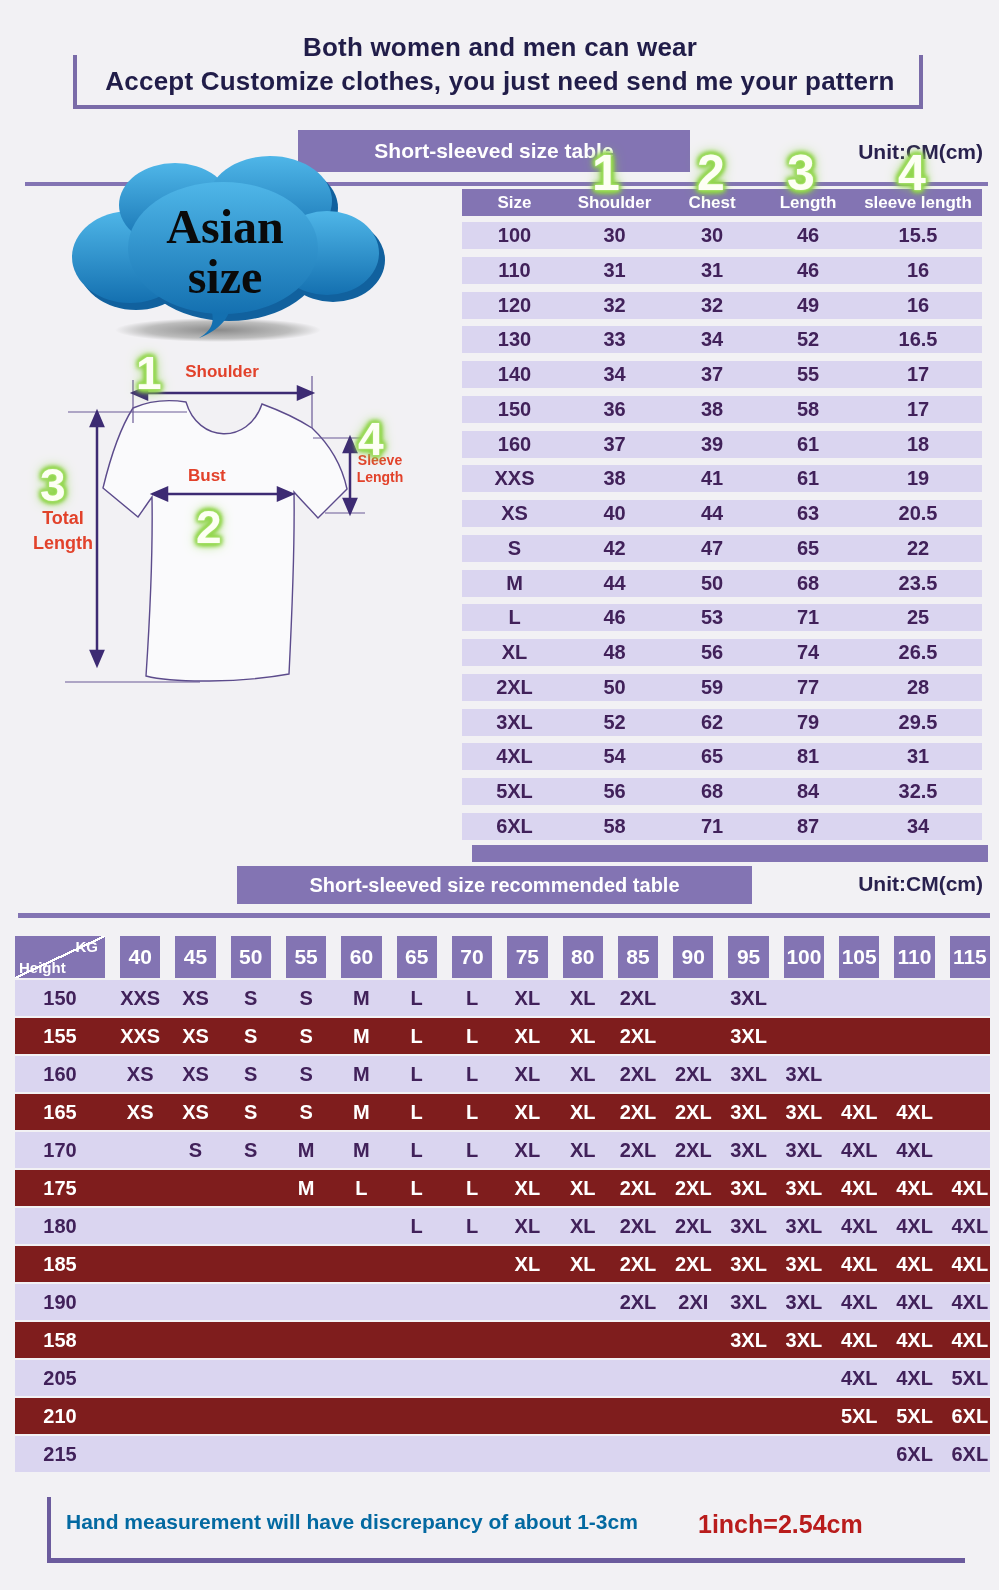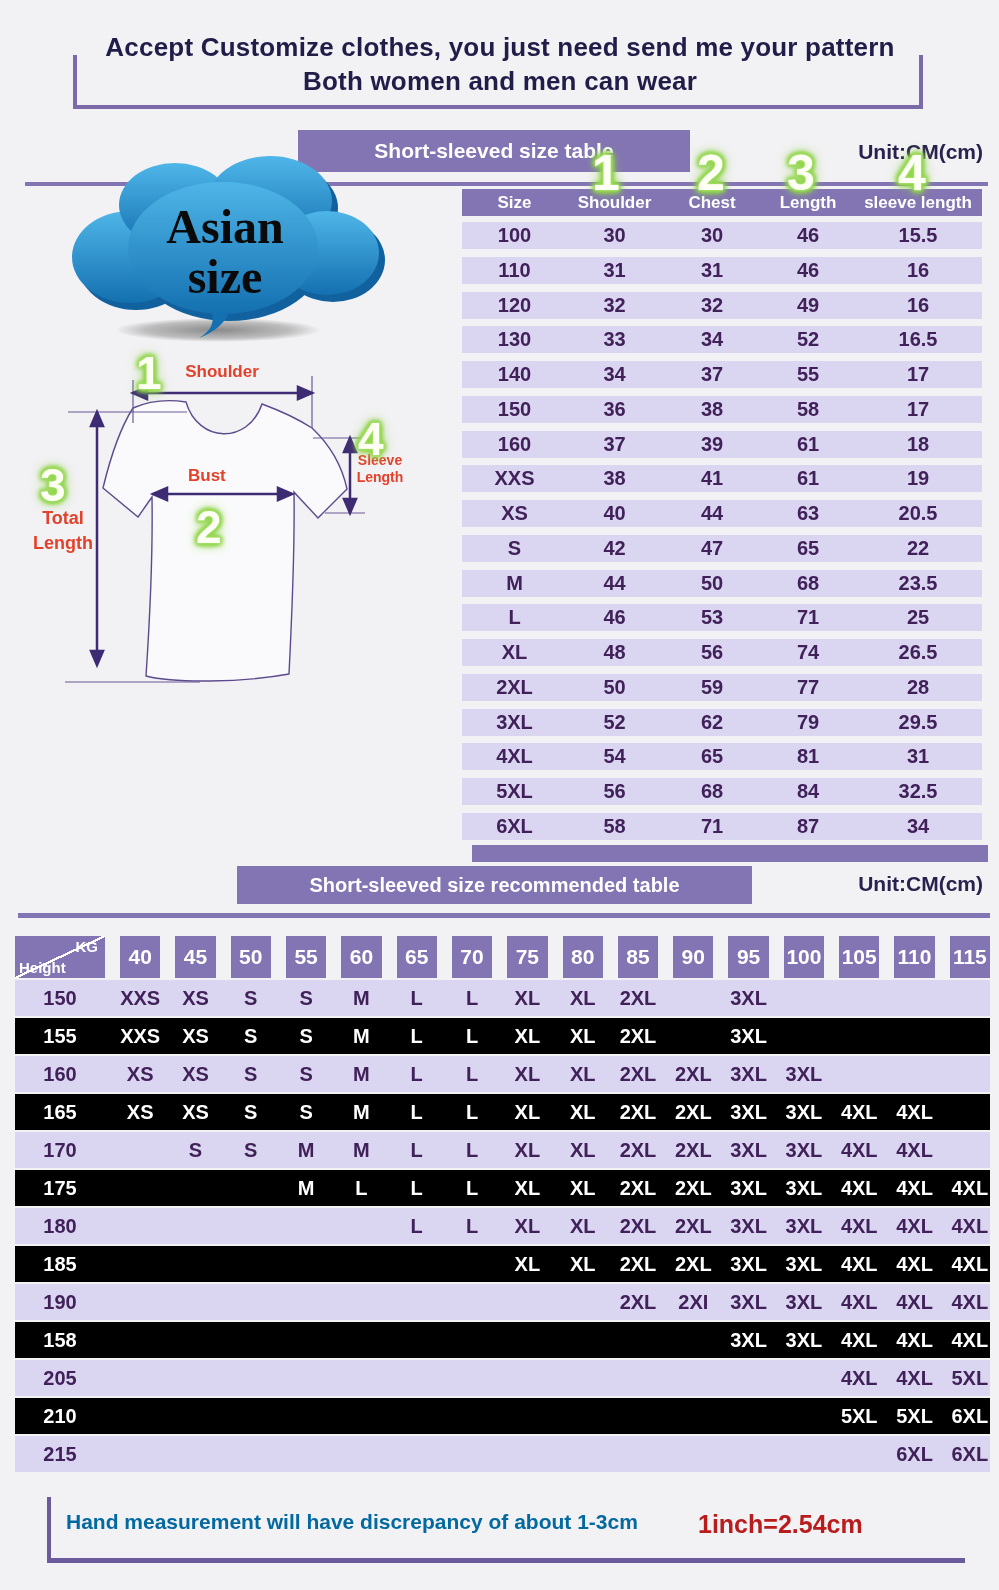--- a/index.html
+++ b/index.html
@@ -55,36 +55,36 @@
   .t2head .t2cell{background:#8374B3;color:#fff;font-size:21px;font-weight:bold;
                   height:42px;line-height:42px;text-align:center;}
   .t2corner{position:relative;background:#8374B3;height:42px;
             background-image:linear-gradient(to bottom right,rgba(0,0,0,0) 48.5%,#fff 48.5%,#fff 51.5%,rgba(0,0,0,0) 51.5%);}
   .t2corner .kg{position:absolute;top:2px;right:7px;color:#fff;font-size:15px;font-weight:bold;}
   .t2corner .hgt{position:absolute;bottom:2px;left:4px;color:#fff;font-size:15px;font-weight:bold;}
   .t2body{margin-top:2px;display:flex;flex-direction:column;}
   .t2row{height:36px;margin-bottom:2px;font-size:20px;font-weight:bold;}
   .t2row .t2cell{text-align:center;line-height:36px;overflow:hidden;}
   .t2row.light{background:#DAD5F0;color:#41215A;}
-  .t2row.dark{background:#000000;color:#fff;}
+  .t2row.dark{background:#7f1d1d;color:#fff;}
   
   .fline-v{position:absolute;left:47px;top:1497px;width:4px;height:66px;background:#6B5B9D;}
   .fline-h{position:absolute;left:47px;top:1558px;width:918px;height:5px;background:#6B5B9D;}
   .fnote{position:absolute;left:66px;top:1510px;font-size:21px;font-weight:bold;color:#0369a1;}
   .fconv{position:absolute;left:698px;top:1510px;font-size:25px;font-weight:bold;color:#b91c1c;}
 </style>
 </head>
 <body>
 
 <div class="page">
 
   <div class="title-box"></div>
   <div class="titles">
+    <div>Both women and men can wear</div>
     <div>Accept Customize clothes, you just need send me your pattern</div>
-    <div>Both women and men can wear</div>
   </div>
 
   <div class="banner b1">Short-sleeved size  table</div>
   <div class="unit u1">Unit:CM(cm)</div>
   <div class="divider d1"></div>
 
   <svg class="cloud" viewBox="0 0 330 200">
     <defs>
       <linearGradient id="cg" x1="0" y1="0" x2="0" y2="1">
         <stop offset="0" stop-color="#4FB6E8"></stop>

